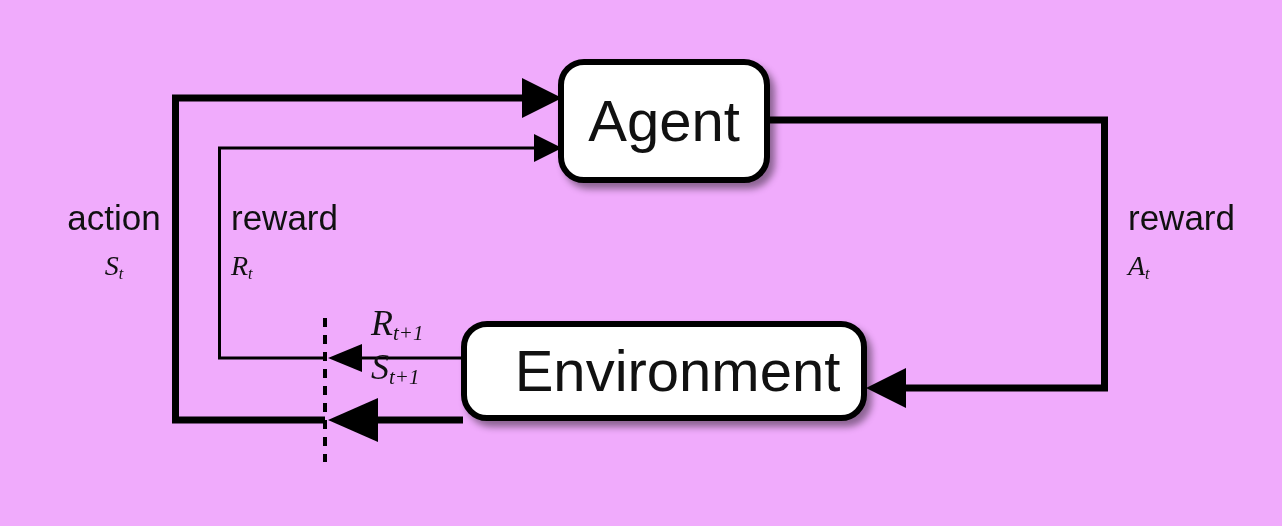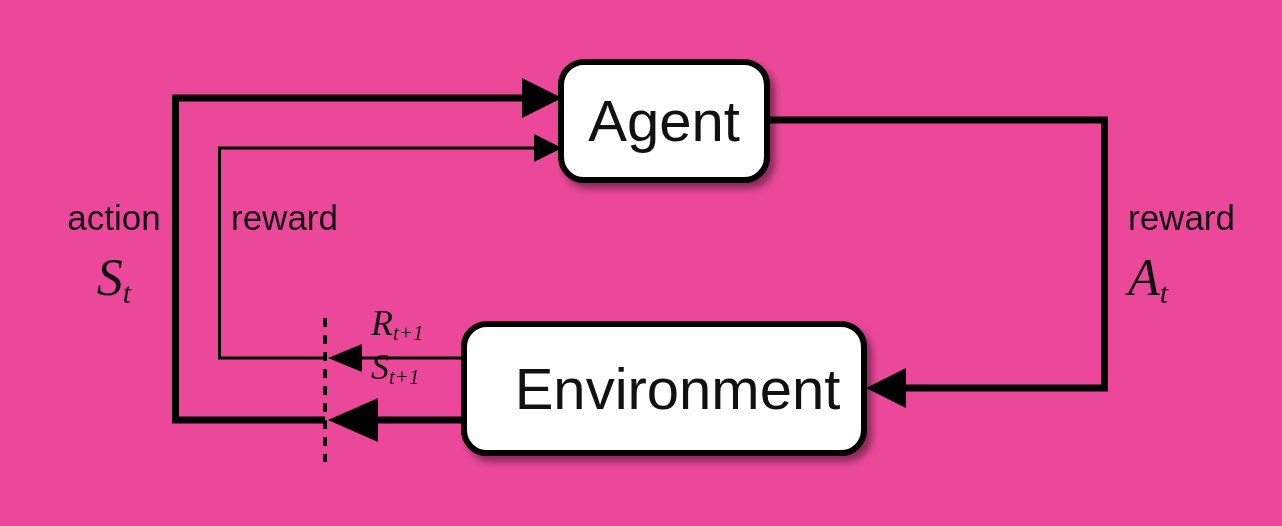--- a/index.html
+++ b/index.html
@@ -8,21 +8,21 @@
     padding: 0;
     background: #ffffff;
   }
   body {
     font-family: "Liberation Sans", sans-serif;
   }
   #diagram-root {
     position: relative;
     width: 1282px;
     height: 526px;
-    background: #ec4899;
+    background: #f0abfc;
     overflow: hidden;
   }
   #diagram-svg {
     position: absolute;
     left: 0;
     top: 0;
     width: 1282px;
     height: 526px;
     display: block;
   }
@@ -47,40 +47,40 @@
     left: 558px;
     top: 59px;
     width: 212px;
     height: 124px;
   }
   #agent-box .node-label { font-size: 58px; }
   #environment-box {
     left: 461px;
     top: 321px;
     width: 406px;
-    height: 135px;
+    height: 100px;
     padding-left: 27px;
   }
   #environment-box .node-label { font-size: 58px; }
 
   .edge-label {
     position: absolute;
     color: #111111;
     white-space: nowrap;
     line-height: 1.05;
   }
   .word {
     font-family: "Liberation Sans", sans-serif;
     font-size: 35px;
     display: block;
   }
   .sym {
     font-family: "Liberation Serif", serif;
     font-style: italic;
-    font-size: 52px;
+    font-size: 28px;
     display: block;
   }
   .sym sub {
     font-size: 0.58em;
     font-style: italic;
     vertical-align: baseline;
     position: relative;
     bottom: -0.28em;
   }
   .sym-inline {
@@ -172,20 +172,21 @@
     <span class="node-label">Environment</span>
   </div>
 
   <div class="edge-label" id="state-label">
     <span class="word">action</span>
     <span class="sym"><span>S</span><sub>t</sub></span>
   </div>
 
   <div class="edge-label" id="reward-label">
     <span class="word">reward</span>
+    <span class="sym"><span>R</span><sub>t</sub></span>
   </div>
 
   <div class="edge-label" id="action-label">
     <span class="word">reward</span>
     <span class="sym"><span>A</span><sub>t</sub></span>
   </div>
 
   <div class="edge-label" id="reward-next-label">
     <span class="sym-inline"><span>R</span><sub>t+1</sub></span>
   </div>

